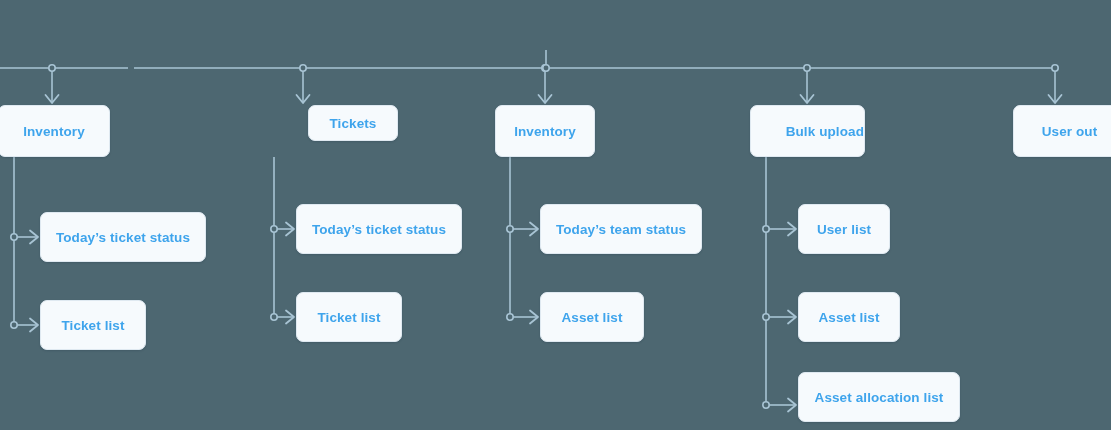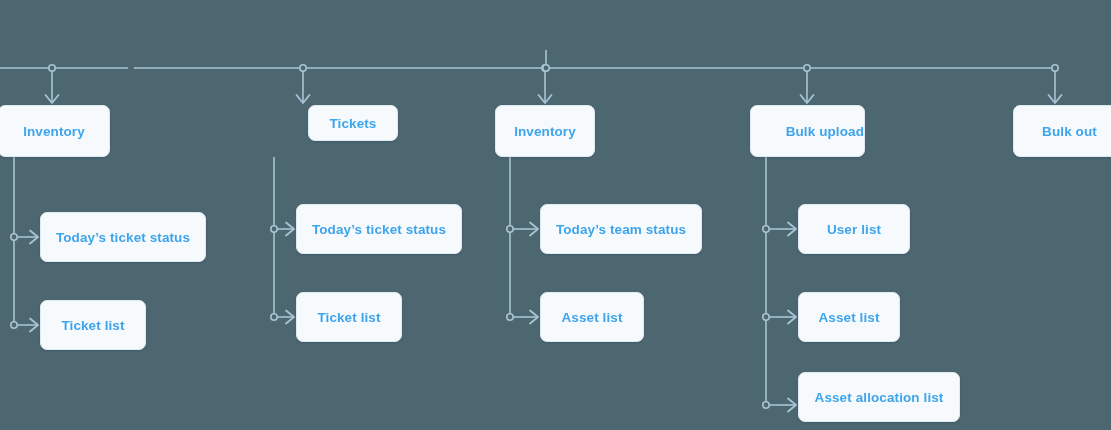--- a/index.html
+++ b/index.html
@@ -128,25 +128,25 @@
     </div>
     <div class="node" style="left: 540px; top: 204px; width: 162px; height: 50px;">
       <span>Today’s team status</span>
     </div>
     <div class="node" style="left: 540px; top: 292px; width: 104px; height: 50px;">
       <span>Asset list</span>
     </div>
     <div class="node" style="left: 750px; top: 105px; width: 115px; height: 52px; justify-content: flex-end;">
       <span>Bulk upload</span>
     </div>
-    <div class="node" style="left: 798px; top: 204px; width: 112px; height: 50px;">
+    <div class="node" style="left: 798px; top: 204px; width: 92px; height: 50px;">
       <span>User list</span>
     </div>
     <div class="node" style="left: 798px; top: 292px; width: 102px; height: 50px;">
       <span>Asset list</span>
     </div>
     <div class="node" style="left: 798px; top: 372px; width: 162px; height: 50px;">
       <span>Asset allocation list</span>
     </div>
     <div class="node" style="left: 1013px; top: 105px; width: 113px; height: 52px;">
-      <span>Bulk out</span>
+      <span>User out</span>
     </div>
   </div>
 
 </body></html>

